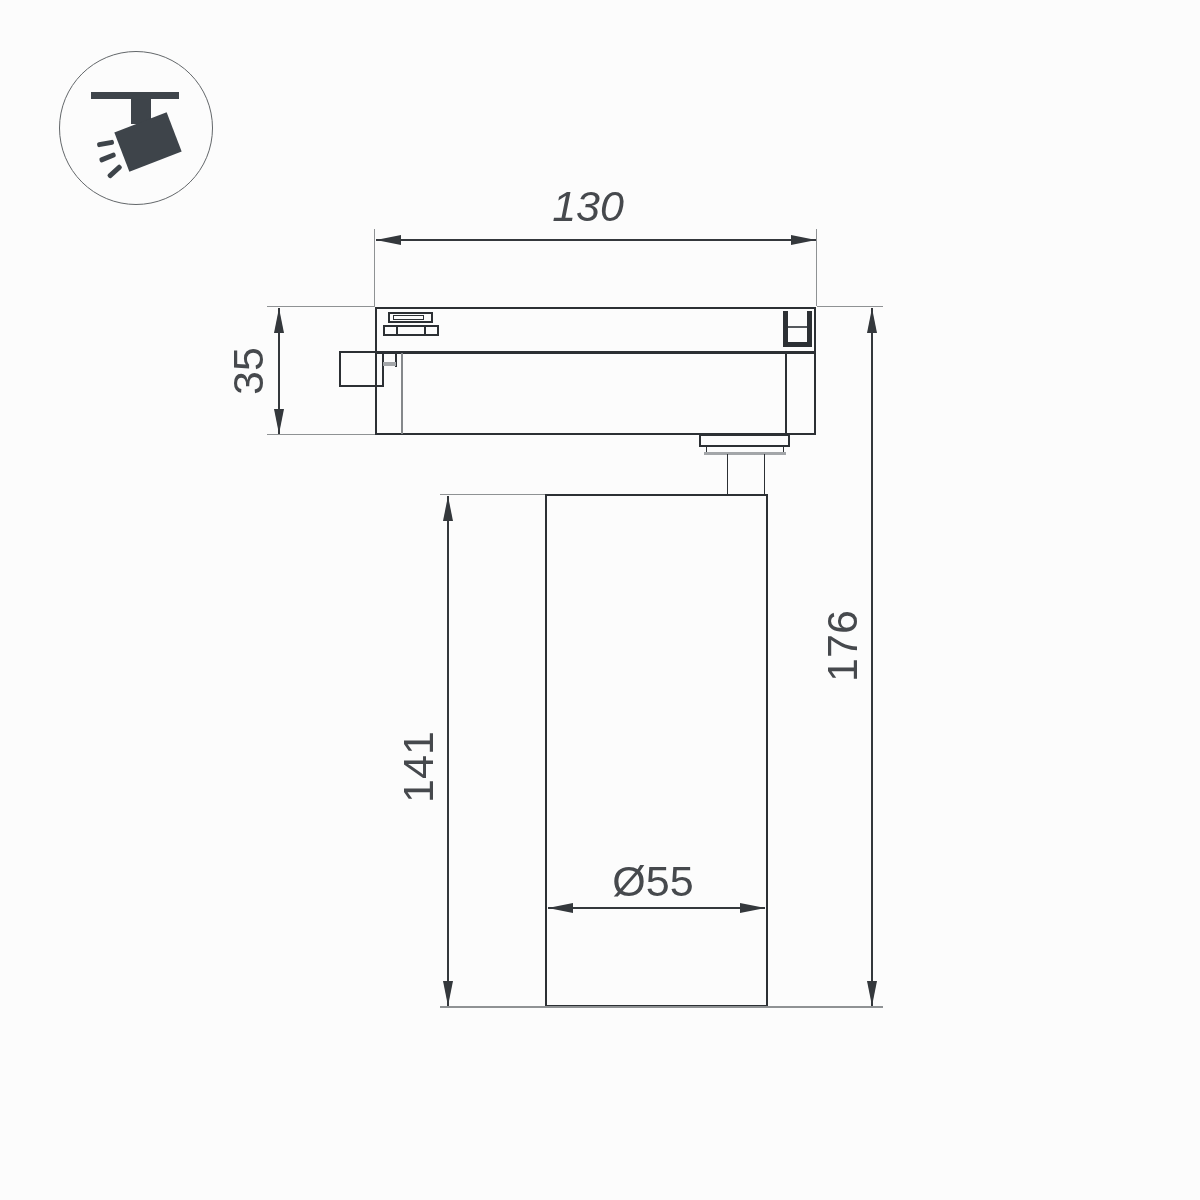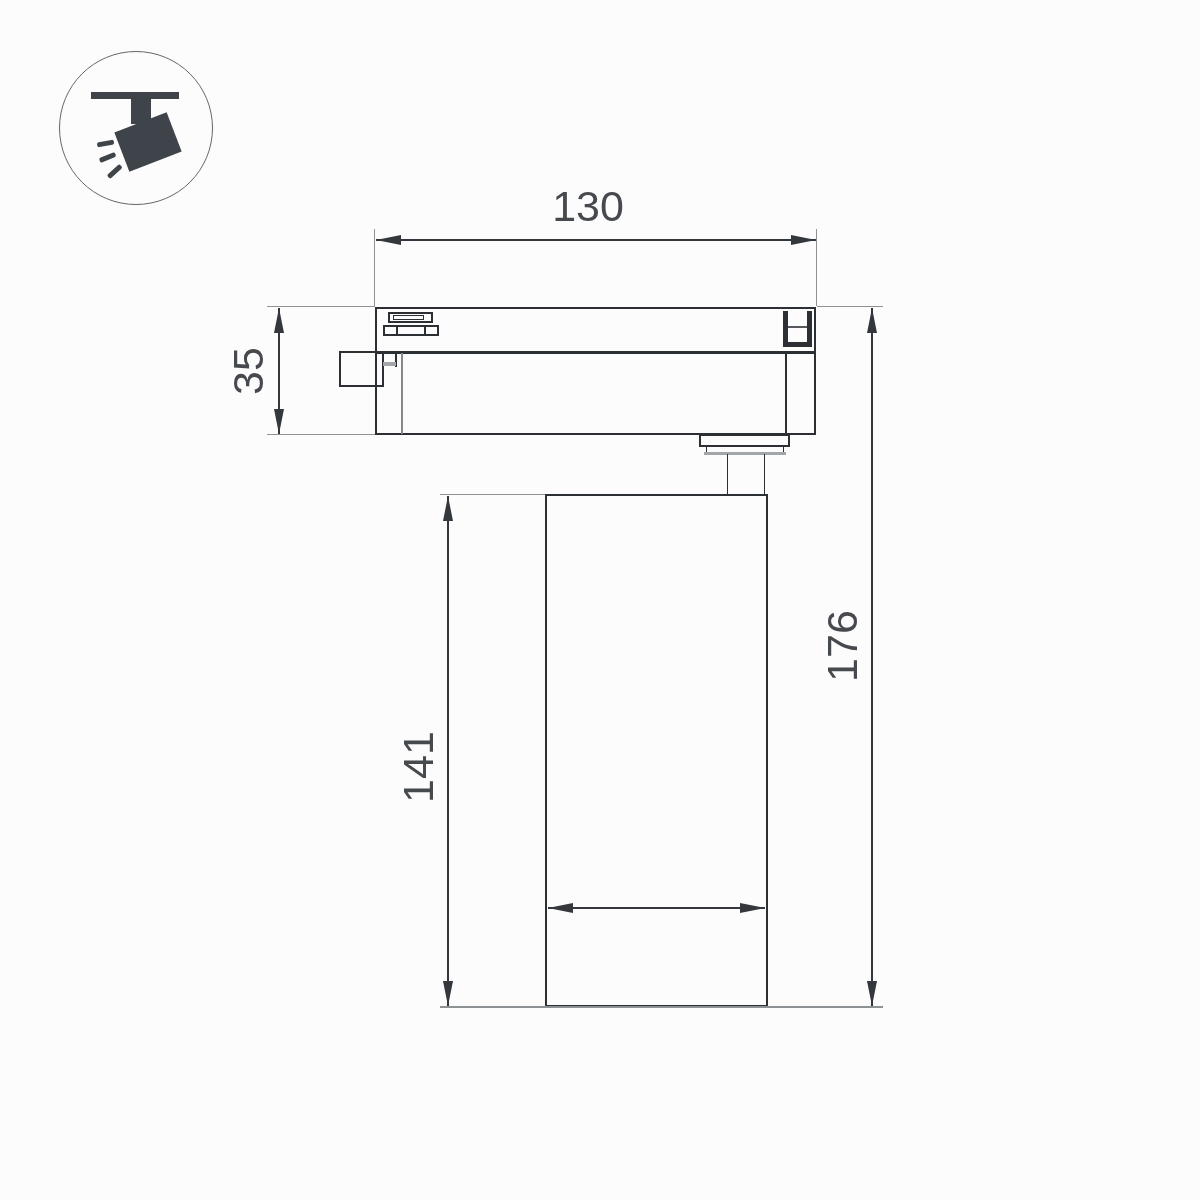--- a/index.html
+++ b/index.html
@@ -70,21 +70,21 @@
   <div class="gray-bar abs" style="left:704px;top:452px;width:82px;height:3px;"></div>
   <div class="abs" style="left:727px;top:454px;width:38px;height:42px;border-left:1.5px solid #2c3034;border-right:1.5px solid #2c3034;box-sizing:border-box;"></div>
 
   <div class="box" style="left:545px;top:494px;width:223px;height:513px;border-width:2.5px;"></div>
 
   <div class="vl ext" style="left:374px;top:229px;width:1px;height:77px;"></div>
   <div class="vl ext" style="left:816px;top:229px;width:1px;height:77px;"></div>
   <div class="hl dimln" style="left:376px;top:239px;width:440px;height:1.5px;"></div>
   <div class="ar ar-left" style="left:376px;top:235px;"></div>
   <div class="ar ar-right" style="left:791px;top:235px;"></div>
-  <div class="dimtxt" style="left:528px;top:184px;width:120px;">130</div>
+  <div class="dimtxt" style="left:528px;top:184px;width:120px;font-style:italic;">130</div>
 
   <div class="hl ext" style="left:267px;top:306px;width:108px;height:1px;"></div>
   <div class="hl ext" style="left:267px;top:434px;width:108px;height:1px;"></div>
   <div class="vl dimln" style="left:278px;top:308px;width:1.5px;height:126px;"></div>
   <div class="ar ar-up" style="left:274px;top:308px;"></div>
   <div class="ar ar-down" style="left:274px;top:409px;"></div>
   <div class="dimtxt rot" style="left:198px;top:349px;width:100px;">35</div>
 
   <div class="hl ext" style="left:440px;top:494px;width:105px;height:1px;"></div>
   <div class="vl dimln" style="left:447px;top:496px;width:1.5px;height:510px;"></div>
@@ -96,14 +96,15 @@
   <div class="vl dimln" style="left:871px;top:308px;width:1.5px;height:698px;"></div>
   <div class="ar ar-up" style="left:867px;top:308px;"></div>
   <div class="ar ar-down" style="left:867px;top:981px;"></div>
   <div class="dimtxt rot" style="left:792px;top:624px;width:100px;">176</div>
 
   <div class="hl ext" style="left:440px;top:1006px;width:443px;height:1.5px;"></div>
 
   <div class="hl dimln" style="left:548px;top:907px;width:217px;height:1.5px;"></div>
   <div class="ar ar-left" style="left:548px;top:903px;"></div>
   <div class="ar ar-right" style="left:740px;top:903px;"></div>
+  <div class="dimtxt" style="left:583px;top:859px;width:140px;">Ø55</div>
 
 </div>
 
 </body></html>

